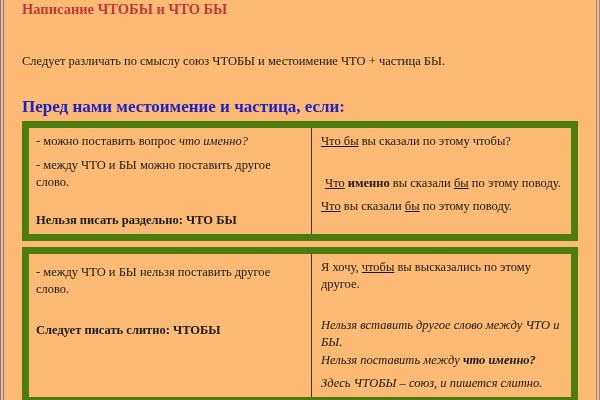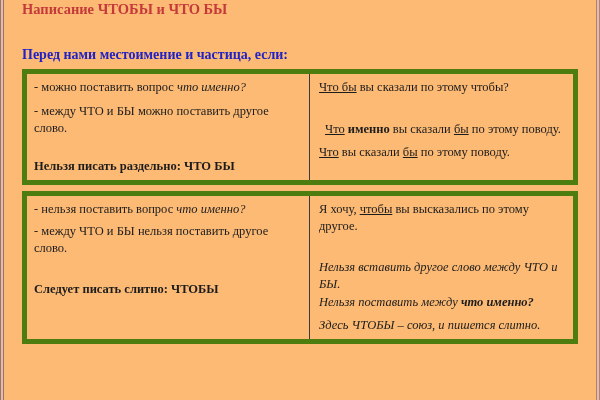--- a/index.html
+++ b/index.html
@@ -20,27 +20,27 @@
     line-height: 17px;
     overflow: hidden;
   }
   .title {
     margin: 0; padding-top: 1px;
     font-size: 14.5px; line-height: 17px;
     font-weight: bold; color: #c43a3a;
   }
   .intro { margin: 35px 0 0 0; }
   .section-header {
-    margin: 0; font-size: 14px; font-weight: bold; color: #2222c4;
+    margin: 0; font-size: 17px; font-weight: bold; color: #2222c4;
   }
   .section-header.first { margin-top: 28px; }
   .section-header.second { margin-top: 36px; }
   .tbl {
     display: flex; margin-top: 6px;
-    border: 5px solid #4d7c0f;
+    border: 7px solid #4d7c0f;
   }
   .cell { box-sizing: border-box; }
   .cell p { margin: 0; }
   .cell-left {
     width: 283px; flex: 0 0 283px;
     border-right: 1px solid #3a3a3a;
     padding: 5px 9px 5px 7px;
   }
   .cell-right { flex: 1 1 auto; padding: 5px 6px 5px 9px; }
   .rule2 { margin-top: 7px !important; max-width: 254px; }
@@ -56,40 +56,40 @@
   .b { font-weight: bold; }
   .i { font-style: italic; }
 </style>
 </head>
 <body>
 
 <div class="page">
 
   <h1 class="title">Написание ЧТОБЫ и ЧТО БЫ</h1>
 
+  <p class="intro">Следует различать по смыслу союз ЧТОБЫ и местоимение ЧТО + частица БЫ.</p>
 
   <h2 class="section-header first">Перед нами местоимение и частица, если:</h2>
 
   <div class="tbl t1">
     <div class="cell cell-left">
       <p class="rule1"><span>- можно поставить вопрос </span><span class="i">что именно?</span></p>
       <p class="rule2">- между ЧТО и БЫ можно поставить другое слово.</p>
       <p class="conclusion"><span>Нельзя писать раздельно: </span><span>ЧТО БЫ</span></p>
     </div>
     <div class="cell cell-right">
       <p class="ex1"><span class="u">Что бы</span><span> вы сказали по этому чтобы?</span></p>
       <p class="ex2"><span class="u">Что</span><span class="b"> именно</span><span> вы сказали </span><span class="u">бы</span><span> по этому поводу.</span></p>
       <p class="ex3"><span class="u">Что</span><span> вы сказали </span><span class="u">бы</span><span> по этому поводу.</span></p>
     </div>
   </div>
 
 
   <div class="tbl t2">
     <div class="cell cell-left">
-      <p class="rule1"><span>- нельзя поставить вопрос </span><span class="i">что именно?</span></p>
       <p class="rule2">- между ЧТО и БЫ нельзя поставить другое слово.</p>
       <p class="conclusion"><span>Следует писать слитно: </span><span>ЧТОБЫ</span></p>
     </div>
     <div class="cell cell-right">
       <p class="ex1"><span>Я хочу, </span><span class="u">чтобы</span><span> вы высказались по этому другое.</span></p>
       <p class="note1 i">Нельзя вставить другое слово между ЧТО и БЫ.</p>
       <p class="note2 i"><span>Нельзя поставить между </span><span class="b">что именно?</span></p>
       <p class="note3 i">Здесь ЧТОБЫ – союз, и пишется слитно.</p>
     </div>
   </div>

